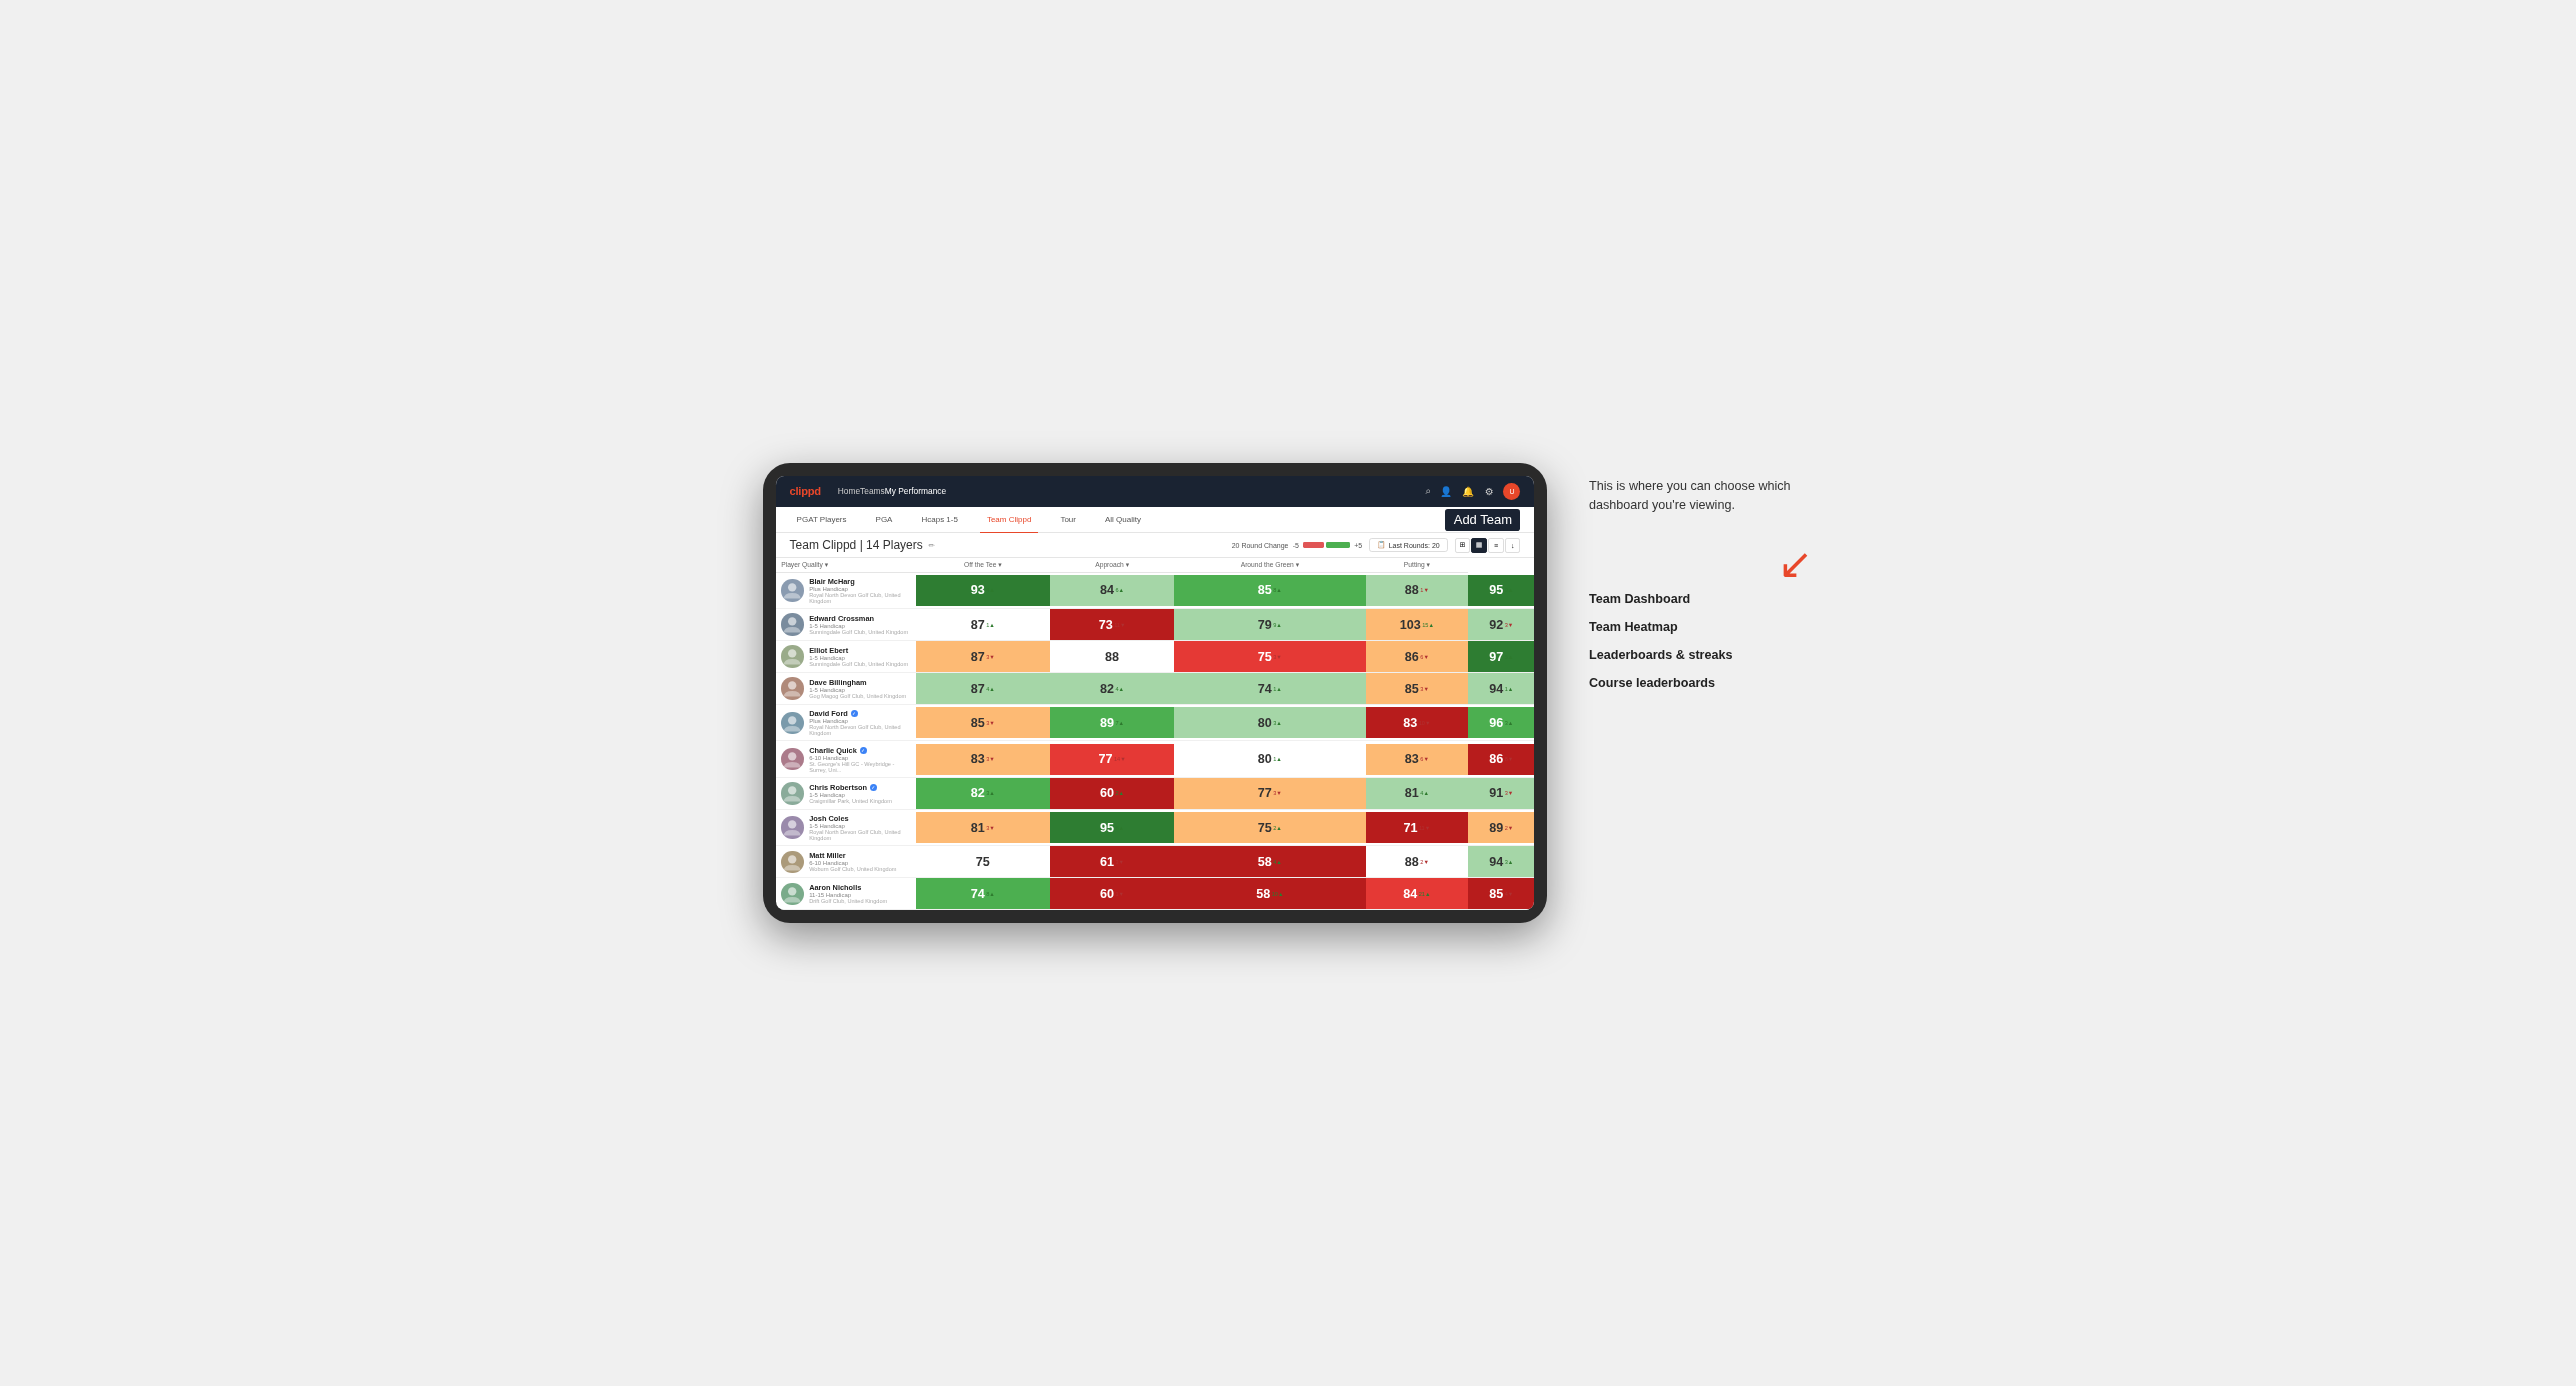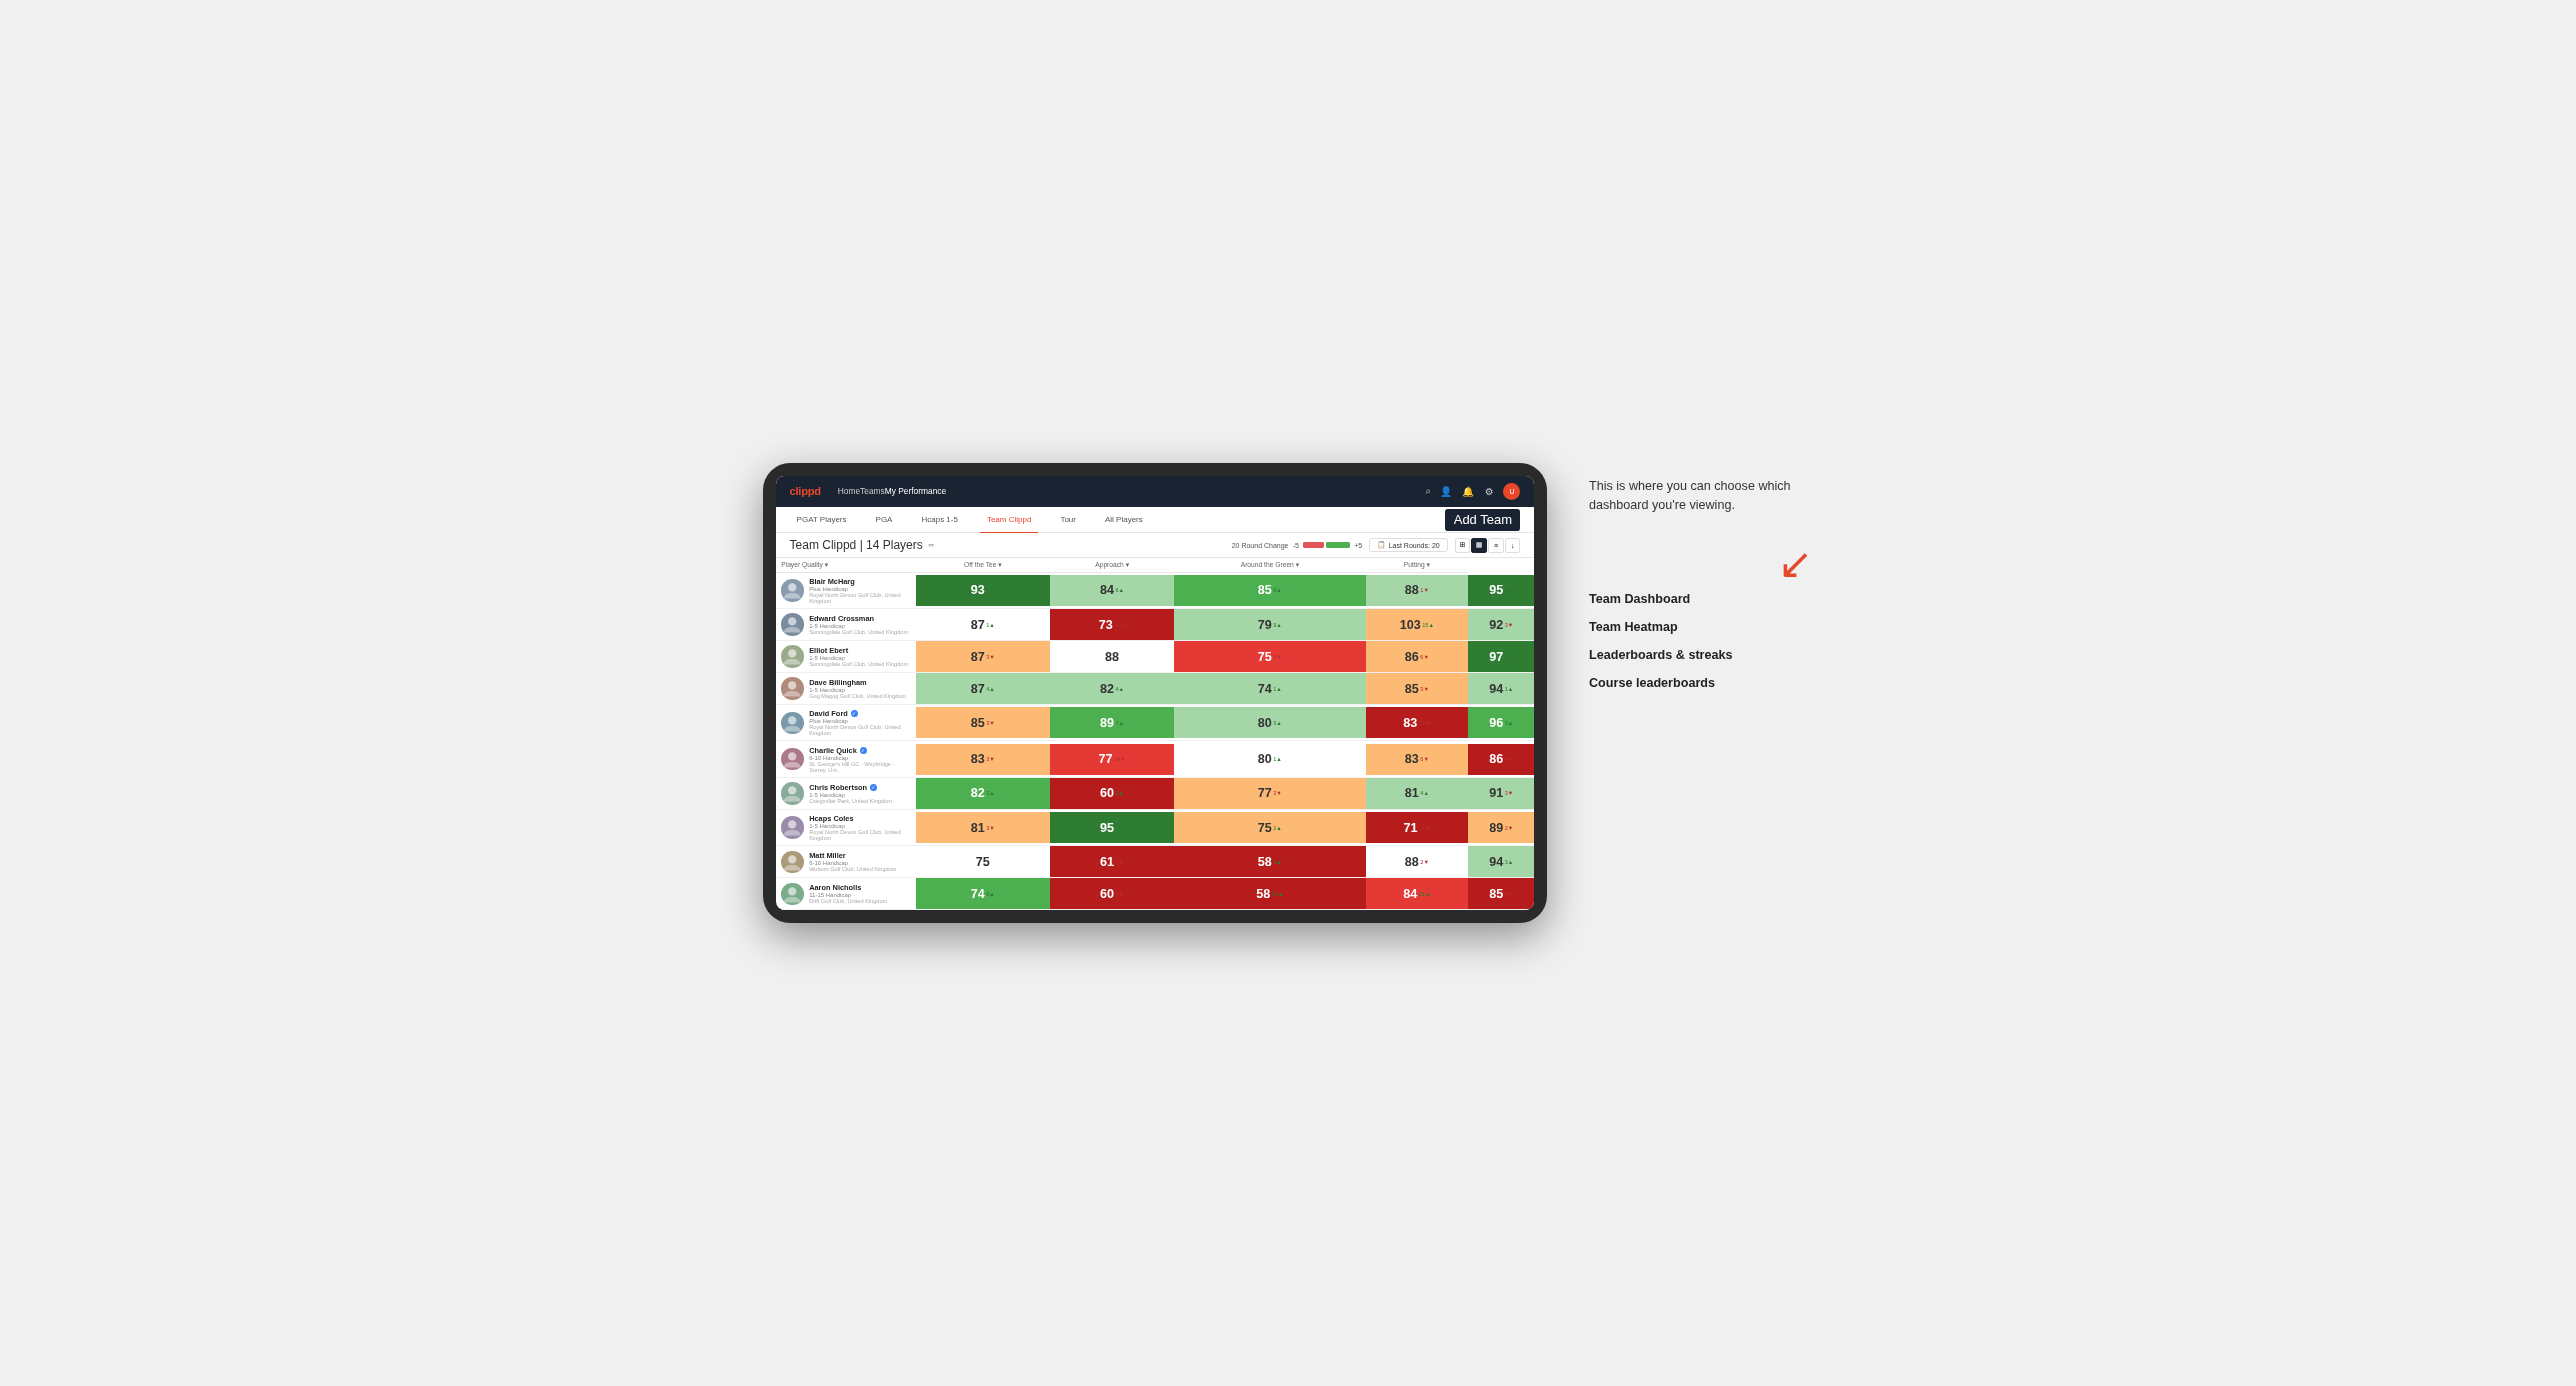--- a/index.html
+++ b/index.html
@@ -412,21 +412,21 @@
           <div class="avatar-circle">U</div>
         </div>
       </div>
 
       <div class="sub-nav">
         <span class="sub-nav-item">PGAT Players</span>
         <span class="sub-nav-item">PGA</span>
         <span class="sub-nav-item">Hcaps 1-5</span>
         <span class="sub-nav-item active">Team Clippd</span>
         <span class="sub-nav-item">Tour</span>
-        <span class="sub-nav-item">All Players</span>
+        <span class="sub-nav-item">All Quality</span>
         <button class="add-team-btn">Add Team</button>
       </div>
 
       <div class="team-header">
         <span class="team-title">Team Clippd | 14 Players</span>
         <span class="edit-icon">✏</span>
         <div class="team-controls">
           <div class="round-change">
             <span>20 Round Change</span>
             <span>-5</span>
@@ -792,21 +792,21 @@
               <tr class="player-row">
                 <td>
                   <div class="player-info">
                     <div class="player-avatar" style="background: rgb(154, 138, 171);">
                       <svg viewBox="0 0 32 32">
                         <circle cx="16" cy="12" r="6" fill="rgba(255,255,255,0.6)"></circle>
                         <path d="M4 28 Q4 20 16 20 Q28 20 28 28 Z" fill="rgba(255,255,255,0.4)"></path>
                       </svg>
                     </div>
                     <div class="player-details">
-                      <div class="player-name">Hcaps Coles</div>
+                      <div class="player-name">Josh Coles</div>
                       <div class="player-handicap">1-5 Handicap</div>
                       <div class="player-club">Royal North Devon Golf Club, United Kingdom</div>
                     </div>
                   </div>
                 </td>
                 <td class="score-cell">
                   <div class="score-box bg-red-light">
                     <span>81</span>
                     <span class="score-change down">3▼</span>
                   </div>

